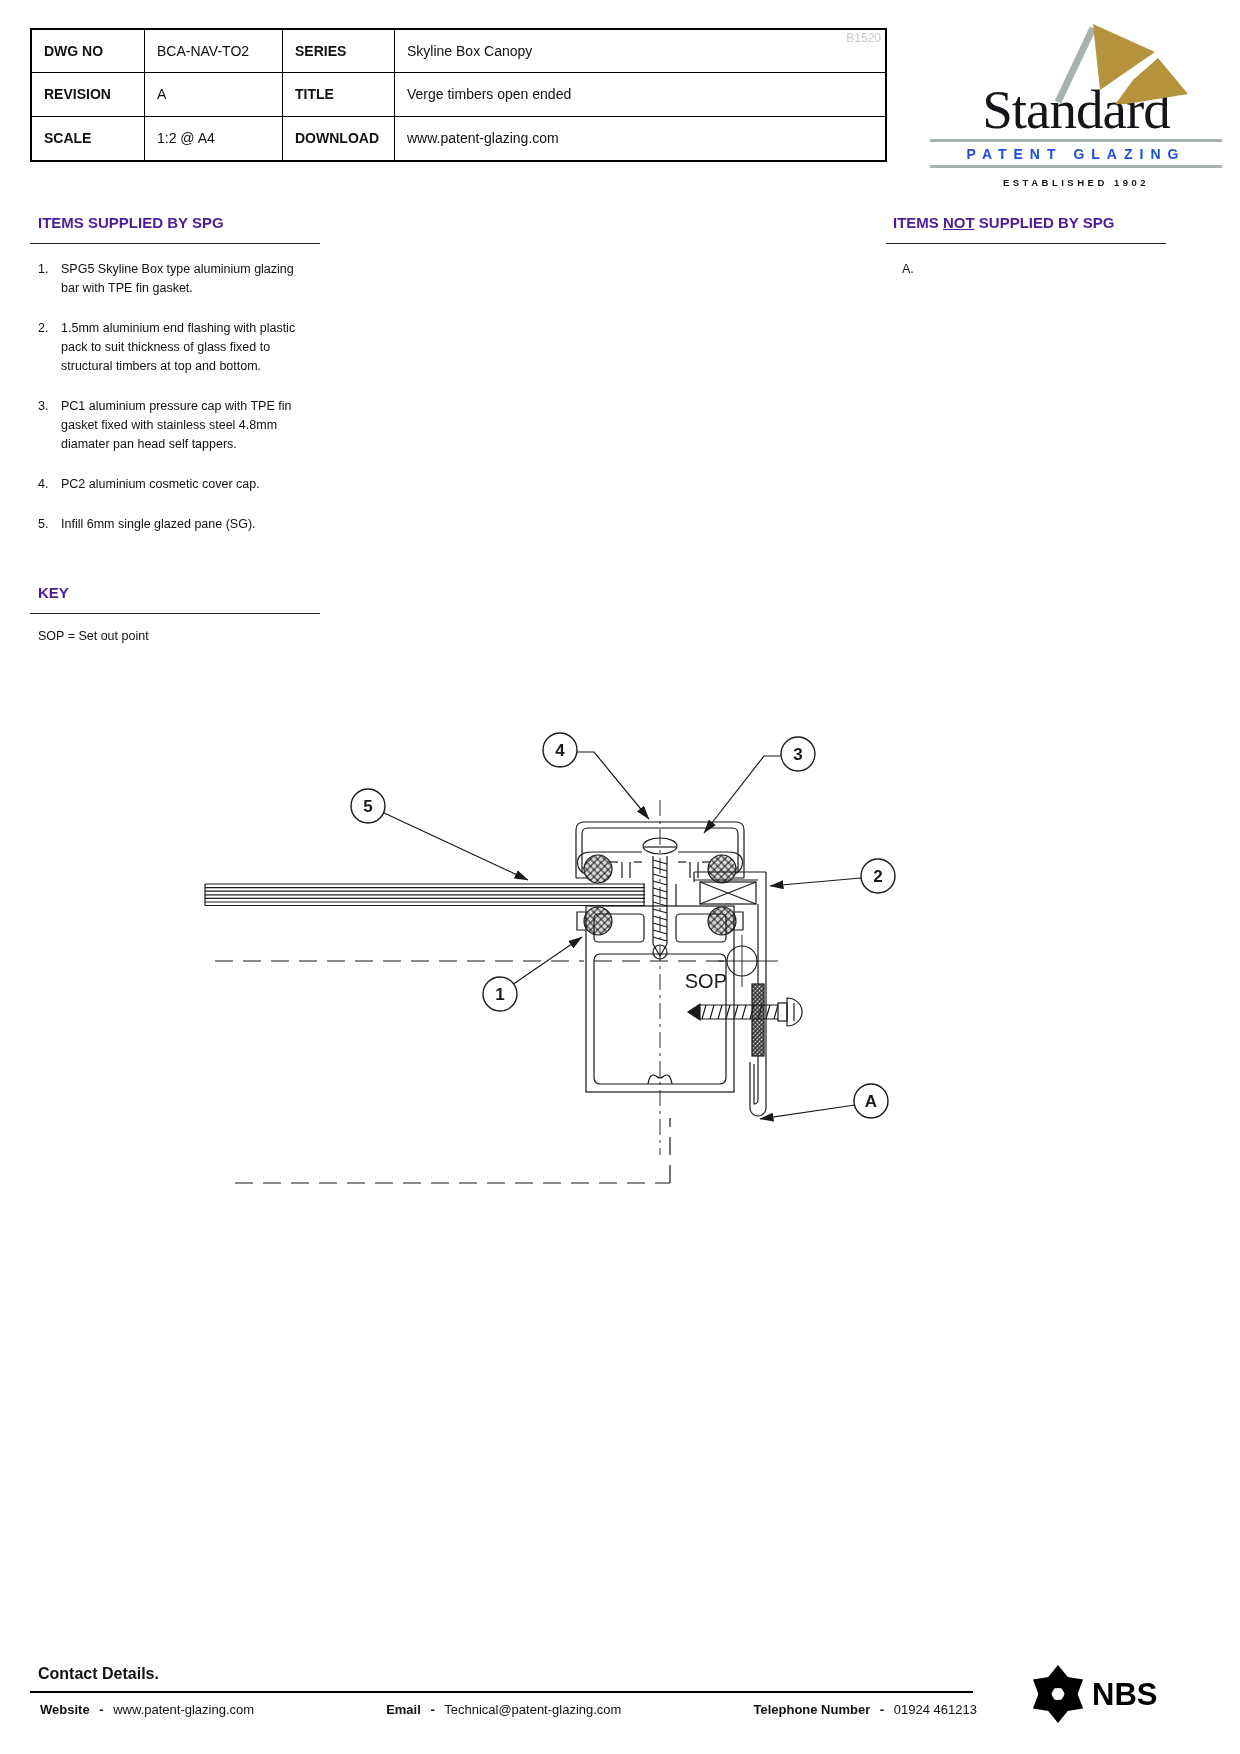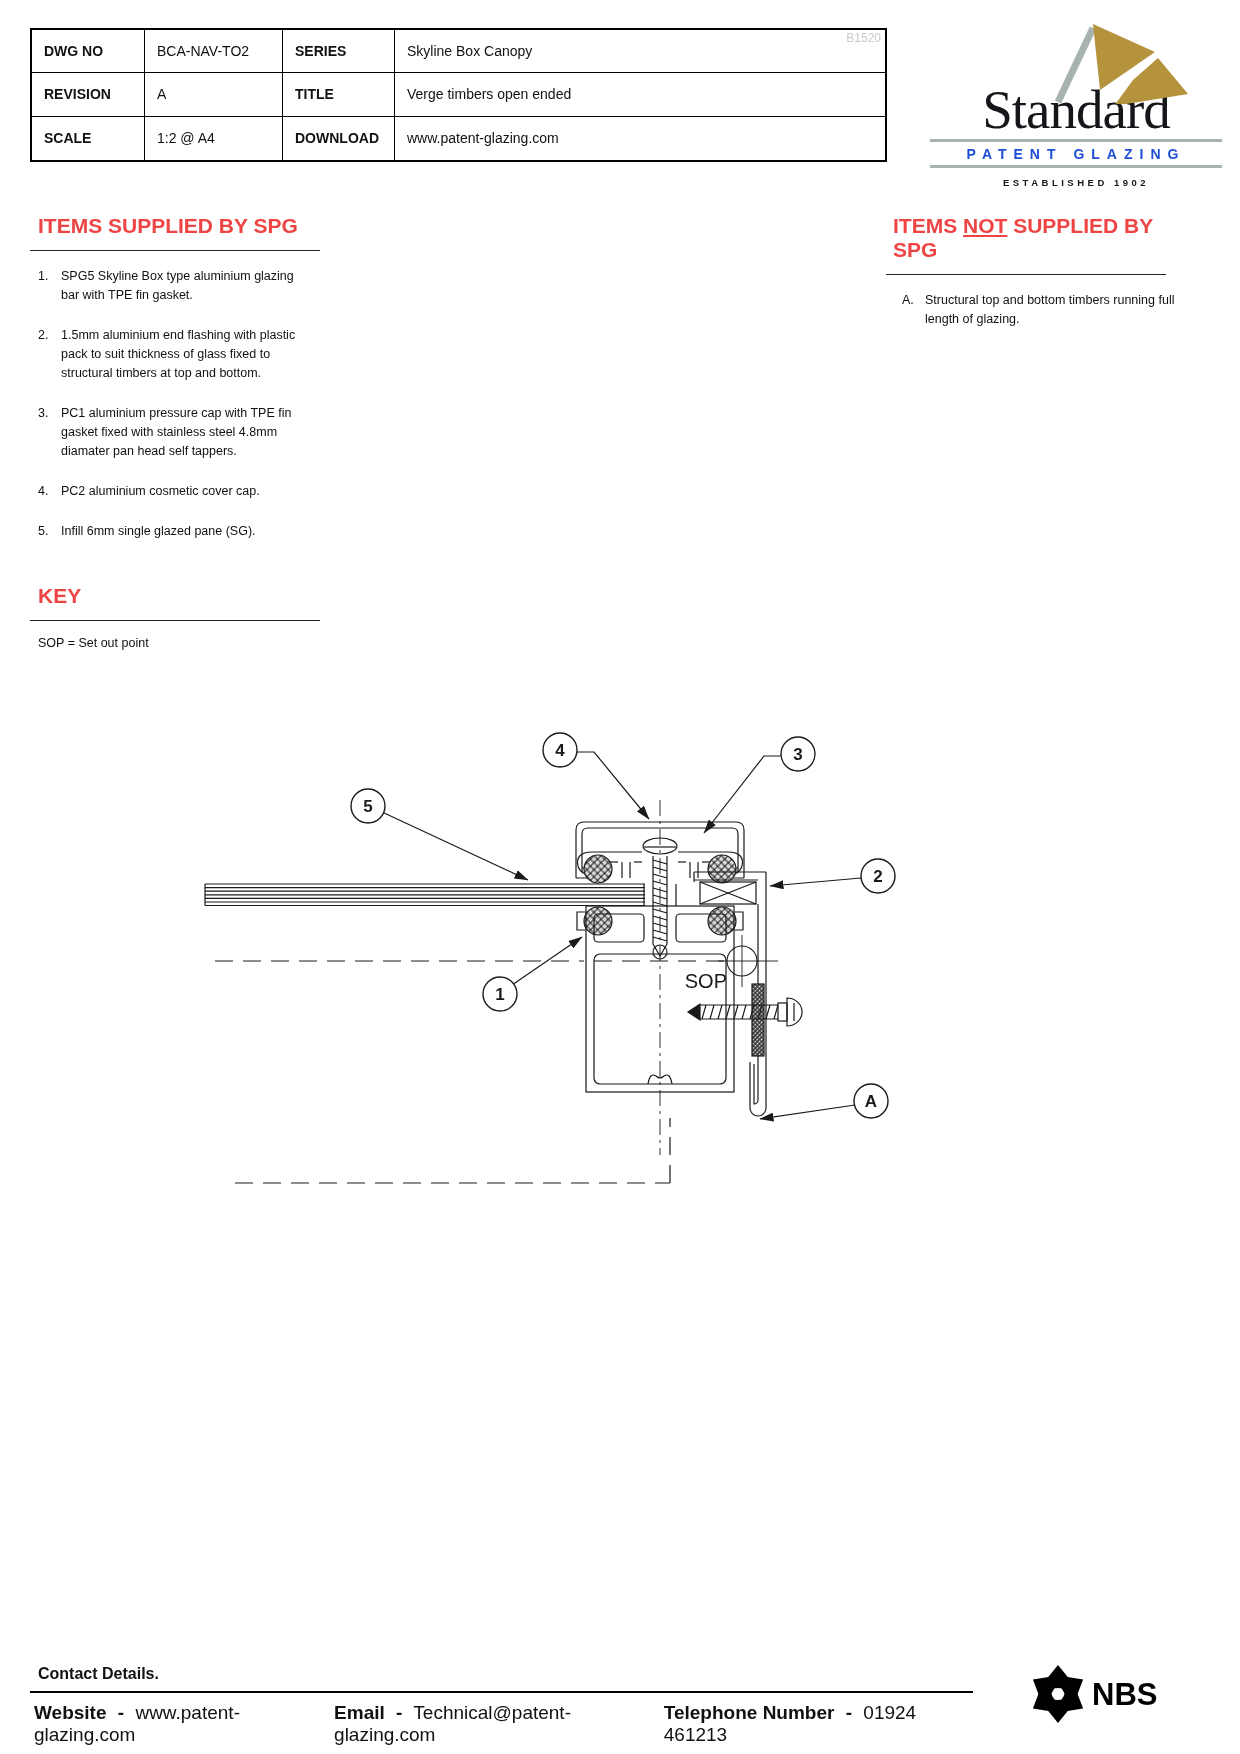--- a/index.html
+++ b/index.html
@@ -21,21 +21,21 @@
   
   #logo{left:930px;top:20px;width:292px;height:150px;text-align:center;}
   #logo .name{font-family:"Liberation Serif",serif;font-size:55px;line-height:1;
     color:#14161a;margin-top:-22px;position:relative;letter-spacing:-1px;}
   #logo .band{margin-top:2px;border-top:3px solid #a8b2ae;border-bottom:3px solid #a8b2ae;
     padding:4px 0 3px 0;font-size:14px;font-weight:bold;letter-spacing:7px;color:#1d4ed8;}
   #logo .est{margin-top:9px;font-size:9.5px;font-weight:bold;letter-spacing:3.5px;color:#14161a;}
   #flagsvg{display:block;margin:0 auto;position:relative;z-index:2;}
 
   
-  .section-h{font-size:21px;font-weight:bold;color:#ef4444;}
+  .section-h{font-size:15px;font-weight:bold;color:#4c1d95;}
   .rule{border-top:1.6px solid #222;height:0;}
   .item-row{display:flex;font-size:12.5px;line-height:19px;margin-bottom:21px;}
   .item-num{width:23px;flex:none;}
   #supplied{left:30px;top:214px;width:300px;}
   #supplied .section-h{padding-left:8px;}
   #supplied .rule{width:290px;margin:12px 0 16px 0;}
   #supplied .item-row .item-text{width:240px;}
   #supplied .item-row{padding-left:8px;}
   #notsupplied{left:886px;top:214px;width:310px;}
   #notsupplied .section-h{padding-left:7px;}
@@ -47,22 +47,22 @@
   #keysec .section-h{padding-left:8px;}
   #keysec .rule{width:290px;margin:12px 0 15px 0;}
   #keysec .keytext{font-size:12.5px;padding-left:8px;}
 
   
   #drawing{left:0;top:620px;}
 
   
   #footer-h{left:38px;top:1665px;font-size:16px;font-weight:bold;}
   #footer-rule{left:30px;top:1691px;width:943px;border-top:2px solid #000;height:0;}
-  #footer-row{left:34px;top:1702px;width:943px;display:flex;justify-content:space-between;
-    font-size:19px;align-items:center;}
+  #footer-row{left:40px;top:1702px;width:943px;display:flex;justify-content:space-between;
+    font-size:13px;align-items:center;}
   #footer-row .flbl{font-weight:bold;}
   #footer-row .fgrp span{margin-right:6px;}
   #nbs{left:1026px;top:1662px;}
 </style>
 </head>
 <body>
 
 <div id="page">
 
   <div id="titleblock" class="abs">
@@ -118,21 +118,20 @@
       <span class="item-num">5.</span>
       <span class="item-text">Infill 6mm single glazed pane (SG).</span>
     </div>
   </div>
 
   <div id="notsupplied" class="abs">
     <div class="section-h"><span>ITEMS </span><span class="uline">NOT</span><span> SUPPLIED BY SPG</span></div>
     <div class="rule"></div>
     <div class="item-row">
       <span class="item-num">A.</span>
-      <span class="item-text">Structural top and bottom timbers running full length of glazing.</span>
     </div>
   </div>
 
   <div id="keysec" class="abs">
     <div class="section-h">KEY</div>
     <div class="rule"></div>
     <div class="keytext">SOP = Set out point</div>
   </div>
 
   <svg id="drawing" class="abs" width="1240" height="620" viewBox="0 620 1240 620" fill="none" stroke="#1a1a1a" stroke-width="1.2">

